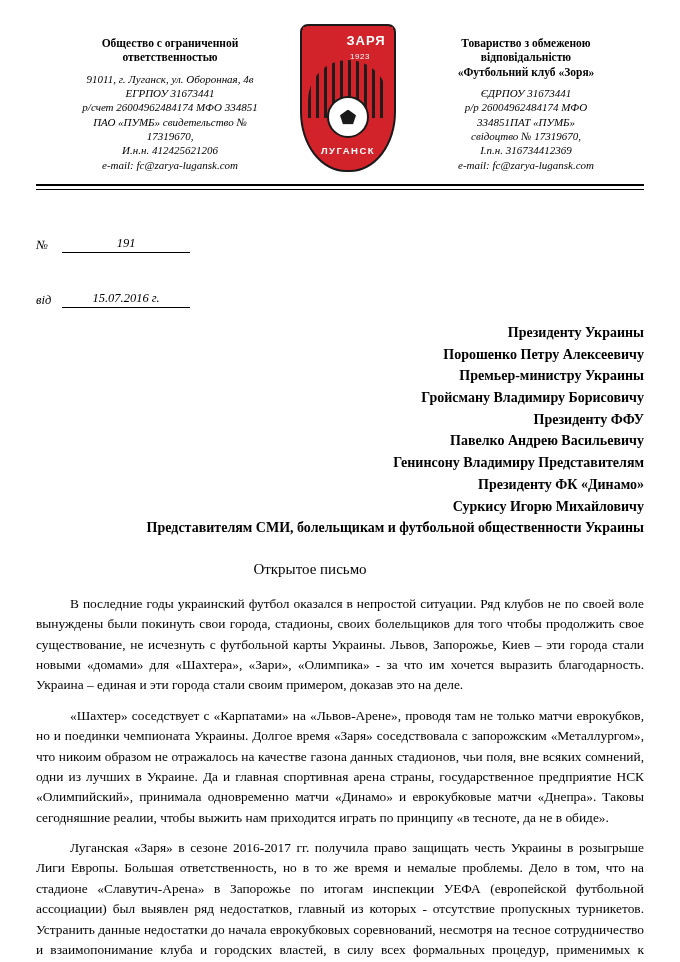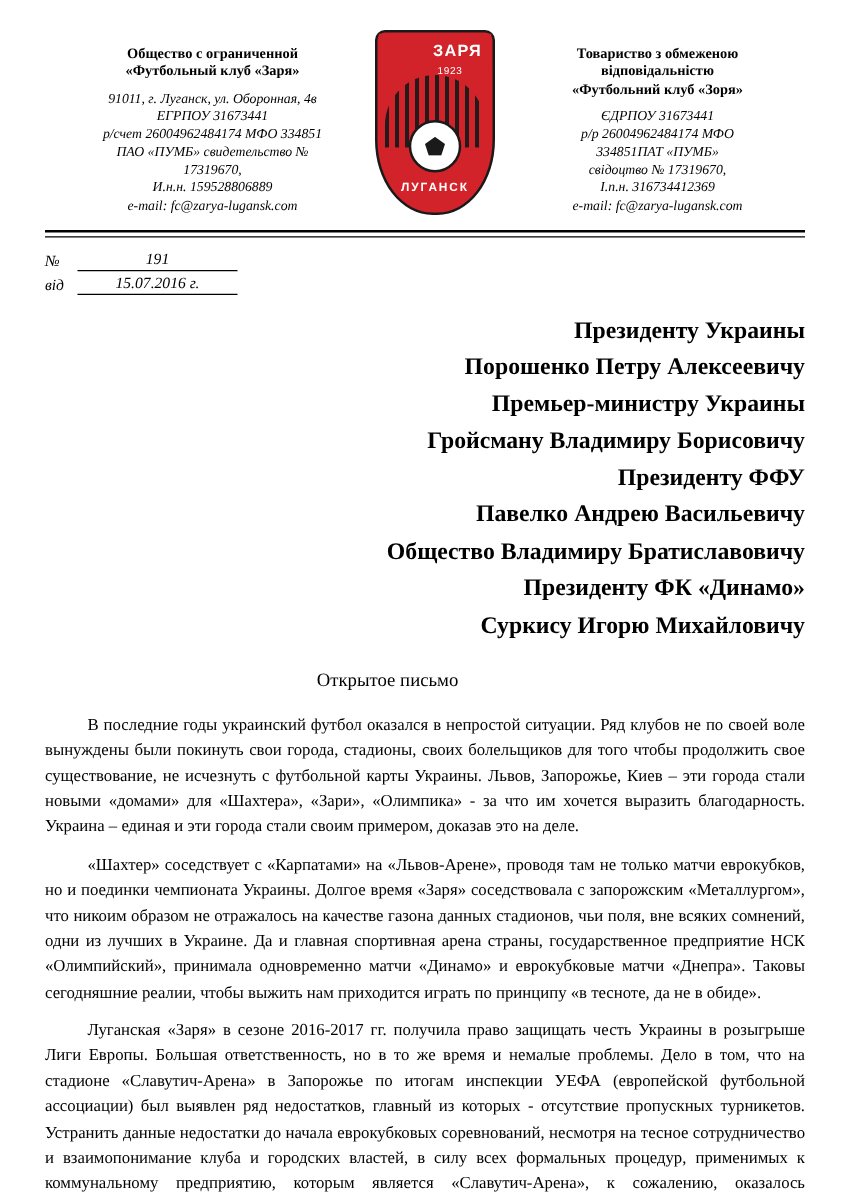--- a/index.html
+++ b/index.html
@@ -158,28 +158,29 @@
     margin-bottom: 2px;
   }
   .ref-label {
     width: 26px;
   }
   .ref-value {
     min-width: 128px;
     border-bottom: 1px solid #000;
     text-align: center;
     padding-bottom: 1px;
+    margin-top: 36px;
   }
 
   
   .addressees {
     margin-top: 14px;
     text-align: right;
     font-weight: bold;
-    font-size: 19px;
+    font-size: 14px;
     line-height: 1.55;
   }
   .addressees .line { white-space: nowrap; }
 
   
   .doc-title {
     margin-top: 22px;
     text-align: center;
     font-size: 15px;
     padding-right: 60px;
@@ -200,29 +201,29 @@
 </head>
 <body>
 
 <div class="page">
 
   <div class="letterhead">
 
     <div class="lh-col left">
       <div class="lh-title">
         <div>Общество с ограниченной</div>
-        <div>«Футбольный клуб «Заря»</div>
+        <div>ответственностью</div>
       </div>
       <div class="lh-body">
         <div>91011, г. Луганск, ул. Оборонная, 4в</div>
         <div>ЕГРПОУ 31673441</div>
         <div>р/счет  26004962484174 МФО 334851</div>
         <div>ПАО «ПУМБ» свидетельство №</div>
         <div>17319670,</div>
-        <div>И.н.н. 159528806889</div>
+        <div>И.н.н. 412425621206</div>
         <div>e-mail: fc@zarya-lugansk.com</div>
       </div>
     </div>
 
     <div class="crest-wrap">
       <div class="crest">
         <div class="crest-shield"></div>
         <div class="crest-rays"></div>
         <div class="crest-top-band">ЗАРЯ</div>
         <div class="crest-year">1923</div>
@@ -261,23 +262,24 @@
     </div>
   </div>
 
   <div class="addressees">
     <div class="line">Президенту Украины</div>
     <div class="line">Порошенко Петру Алексеевичу</div>
     <div class="line">Премьер-министру Украины</div>
     <div class="line">Гройсману Владимиру Борисовичу</div>
     <div class="line">Президенту ФФУ</div>
     <div class="line">Павелко Андрею Васильевичу</div>
-    <div class="line">Общество Владимиру Братиславовичу</div>
+    <div class="line">Генинсону Владимиру Представителям</div>
     <div class="line">Президенту ФК «Динамо»</div>
     <div class="line">Суркису Игорю Михайловичу</div>
+    <div class="line">Представителям СМИ, болельщикам и футбольной общественности Украины</div>
   </div>
 
   <div class="doc-title">Открытое письмо</div>
 
   <div class="body-text">
     <p>В последние годы украинский футбол оказался в непростой ситуации. Ряд клубов не по своей воле вынуждены были покинуть свои города, стадионы, своих болельщиков для того чтобы продолжить свое существование, не исчезнуть с футбольной карты Украины. Львов, Запорожье, Киев – эти города стали новыми «домами» для «Шахтера», «Зари», «Олимпика» - за что им хочется выразить благодарность. Украина – единая и эти города стали своим примером, доказав это на деле.</p>
     <p>«Шахтер» соседствует с «Карпатами» на «Львов-Арене», проводя там не только матчи еврокубков, но и поединки чемпионата Украины. Долгое время «Заря» соседствовала с запорожским «Металлургом», что никоим образом не отражалось на качестве газона данных стадионов, чьи поля, вне всяких сомнений, одни из лучших в Украине. Да и главная спортивная арена страны, государственное предприятие НСК «Олимпийский», принимала одновременно матчи «Динамо» и еврокубковые матчи «Днепра». Таковы сегодняшние реалии, чтобы выжить нам приходится играть по принципу «в тесноте, да не в обиде».</p>
     <p>Луганская «Заря» в сезоне 2016-2017 гг. получила право защищать честь Украины в розыгрыше Лиги Европы. Большая ответственность, но в то же время и немалые проблемы. Дело в том, что на стадионе «Славутич-Арена» в Запорожье по итогам инспекции УЕФА (европейской футбольной ассоциации) был выявлен ряд недостатков, главный из которых - отсутствие пропускных турникетов. Устранить данные недостатки до начала еврокубковых соревнований, несмотря на тесное сотрудничество и взаимопонимание клуба и городских властей, в силу всех формальных процедур, применимых к коммунальному предприятию, которым является «Славутич-Арена», к сожалению, оказалось невозможным.</p>
   </div>
 

